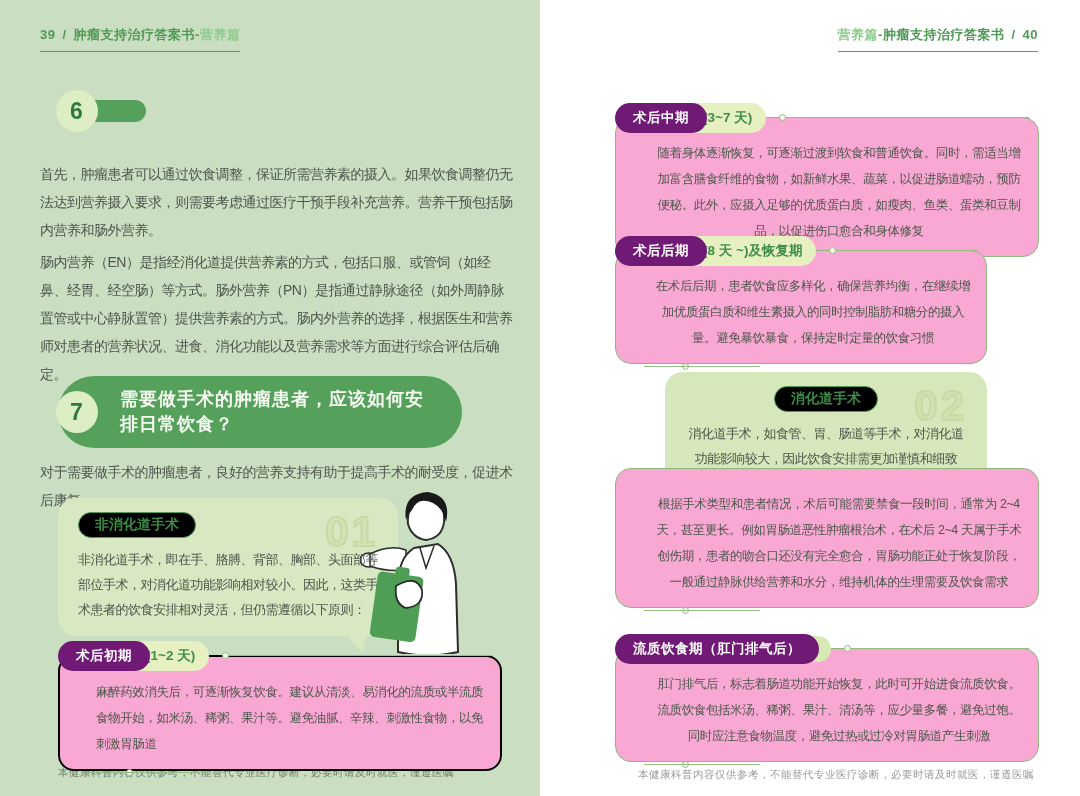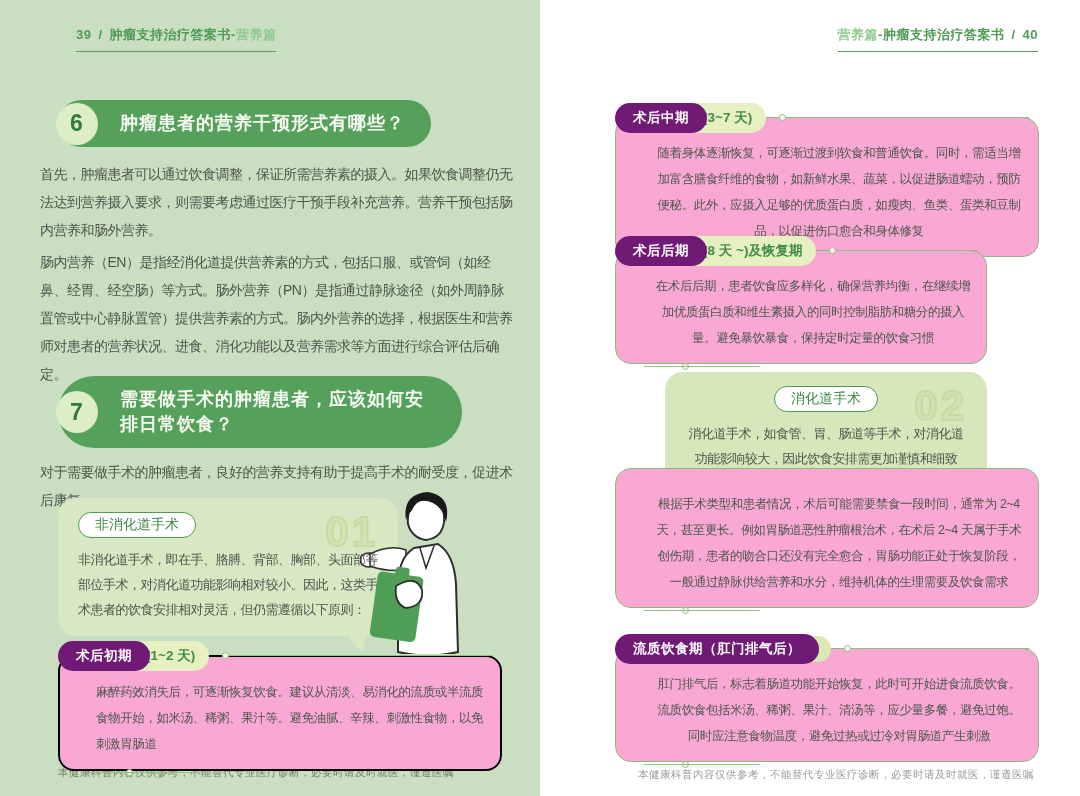--- a/index.html
+++ b/index.html
@@ -8,21 +8,21 @@
   .spread { position:relative; width:1080px; height:796px; display:flex; }
   .page { position:relative; width:540px; height:796px; overflow:hidden; }
   .page-left { background:#cadec2; }
   .page-right { background:#ffffff;text-align:center; }
 
   
   .pg-header { position:absolute; top:26px; font-size:13px; font-weight:bold;
     color:#4f9a55; letter-spacing:.5px; padding-bottom:7px; border-bottom:1.5px solid #55a15c; }
   .pg-header .hl { color:#8fcb8f; }
   .pg-header .sep { margin:0 7px; }
-  .hdr-left { left:40px;margin-left:36px; }
+  .hdr-left { left:40px; }
   .hdr-right { right:42px; }
 
   
   .q-block { position:absolute; left:58px; background:#55a15c; border-radius:40px;
     color:#f7fbf2; font-weight:bold; font-size:18px; letter-spacing:1px;
     padding:11px 26px 11px 62px; line-height:25px; width:max-content; }
   .q-num { position:absolute; left:-2px; top:50%; transform:translateY(-50%);
     width:42px; height:42px; border-radius:50%; background:#ddedc4; color:#2f7c3a;
     font-size:23px; font-weight:bold; display:flex; align-items:center; justify-content:center; }
   #q6 { top:100px; }
@@ -32,21 +32,21 @@
     color:#4d564b; letter-spacing:-.5px; }
   #para1 { top:160px; } #para2 { top:248px; } #q7para { top:458px; }
 
   
   .bubble { position:absolute; border-radius:18px; padding:14px 20px 14px 20px; }
   .bubble::after { content:''; position:absolute; width:28px; height:26px; background:inherit;
     bottom:-17px; right:30px; clip-path:polygon(0 0,100% 0,80% 100%); }
   .bubble-left  { left:58px;  top:498px; width:340px; background:#d8e8c2; }
   .bubble-right { left:125px; top:372px; width:322px; background:#d6e7bb; }
   .bubble-label { display:inline-block; padding:3px 16px; border:1.5px solid #4f9a55;
-    border-radius:15px; background:#ffffff; color:#3c8a46; font-weight:normal; font-size:14px;
+    border-radius:15px; background:#000000; color:#3c8a46; font-weight:bold; font-size:14px;
     position:relative; z-index:1; }
   .bubble-text { margin-top:9px; font-size:13px; line-height:25px; color:#4d564b;
     letter-spacing:-.5px; position:relative; z-index:1; }
   .watermark { position:absolute; top:10px; right:20px; font-size:42px; font-weight:bold;
     letter-spacing:3px; color:rgba(197,219,162,.35); -webkit-text-stroke:2px #c5dba2; }
 
   
   .stage-group { position:absolute; }
   .stage-tag { position:relative; display:flex; align-items:center; z-index:2; height:29px; }
   .tag-main { position:relative; background:#701a75; color:#ffffff; font-weight:bold;
@@ -82,21 +82,20 @@
 <div class="spread">
 
   <div class="page page-left">
 
     <div class="pg-header hdr-left">
       <span>39</span><span class="sep">/</span><span>肿瘤支持治疗答案书-</span><span class="hl">营养篇</span>
     </div>
 
     <div class="q-block" id="q6">
       <span class="q-num">6</span>
-      <span>肿瘤患者的营养干预形式有哪些？</span>
     </div>
 
     <p class="para" id="para1">首先，肿瘤患者可以通过饮食调整，保证所需营养素的摄入。如果饮食调整仍无法达到营养摄入要求，则需要考虑通过医疗干预手段补充营养。营养干预包括肠内营养和肠外营养。</p>
     <p class="para" id="para2">肠内营养（EN）是指经消化道提供营养素的方式，包括口服、或管饲（如经鼻、经胃、经空肠）等方式。肠外营养（PN）是指通过静脉途径（如外周静脉置管或中心静脉置管）提供营养素的方式。肠内外营养的选择，根据医生和营养师对患者的营养状况、进食、消化功能以及营养需求等方面进行综合评估后确定。</p>
 
     <div class="q-block" id="q7">
       <span class="q-num">7</span>
       <span>需要做手术的肿瘤患者，应该如何安排日常饮食？</span>
     </div>
 

